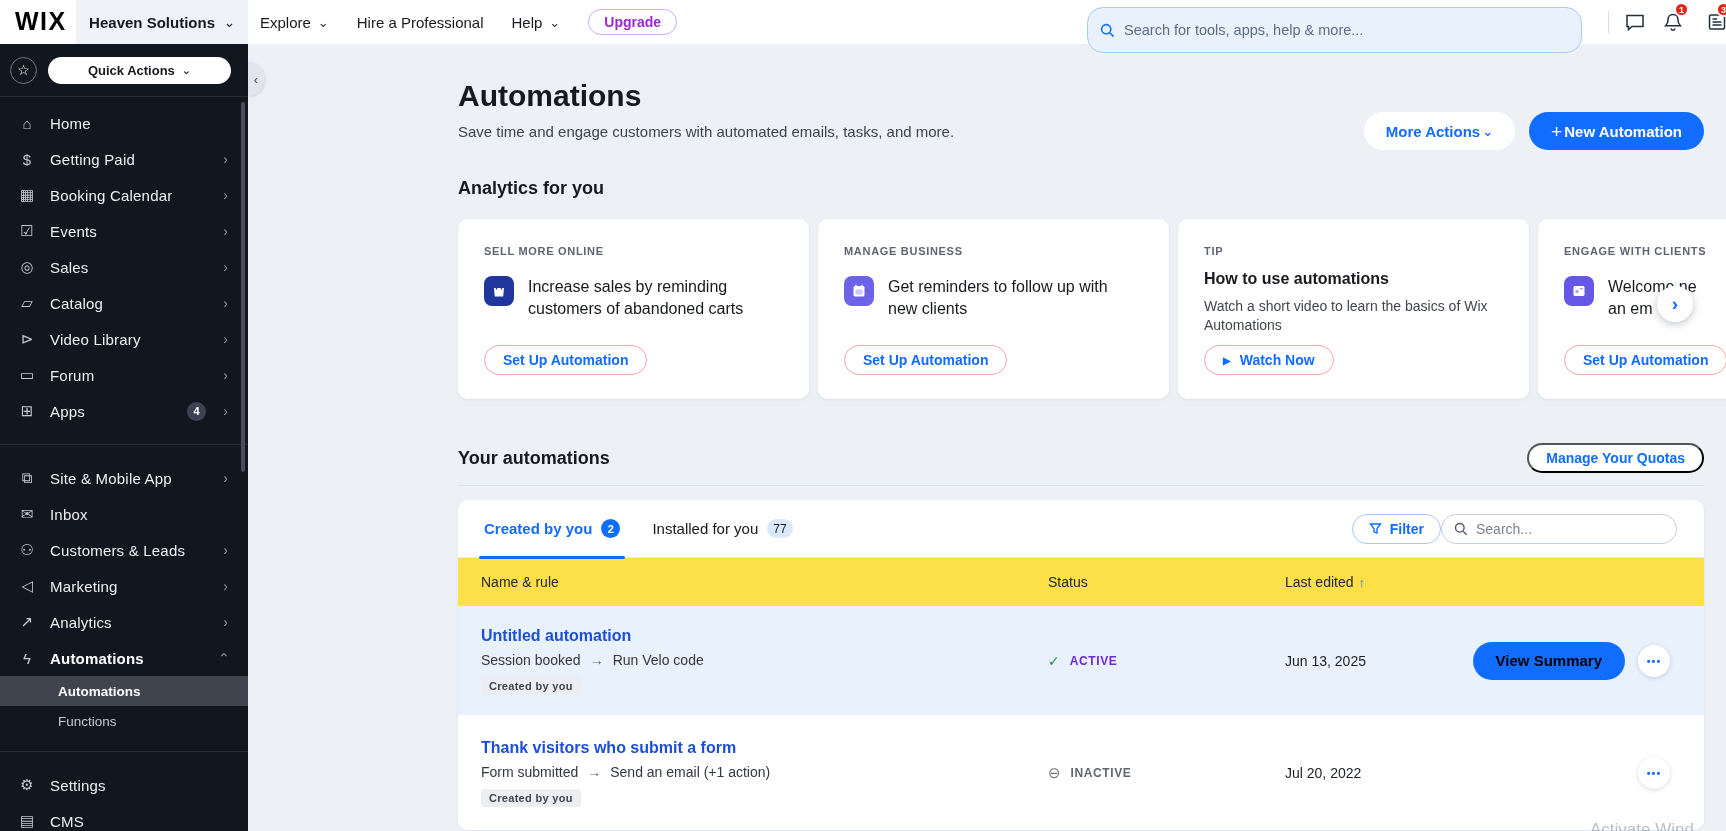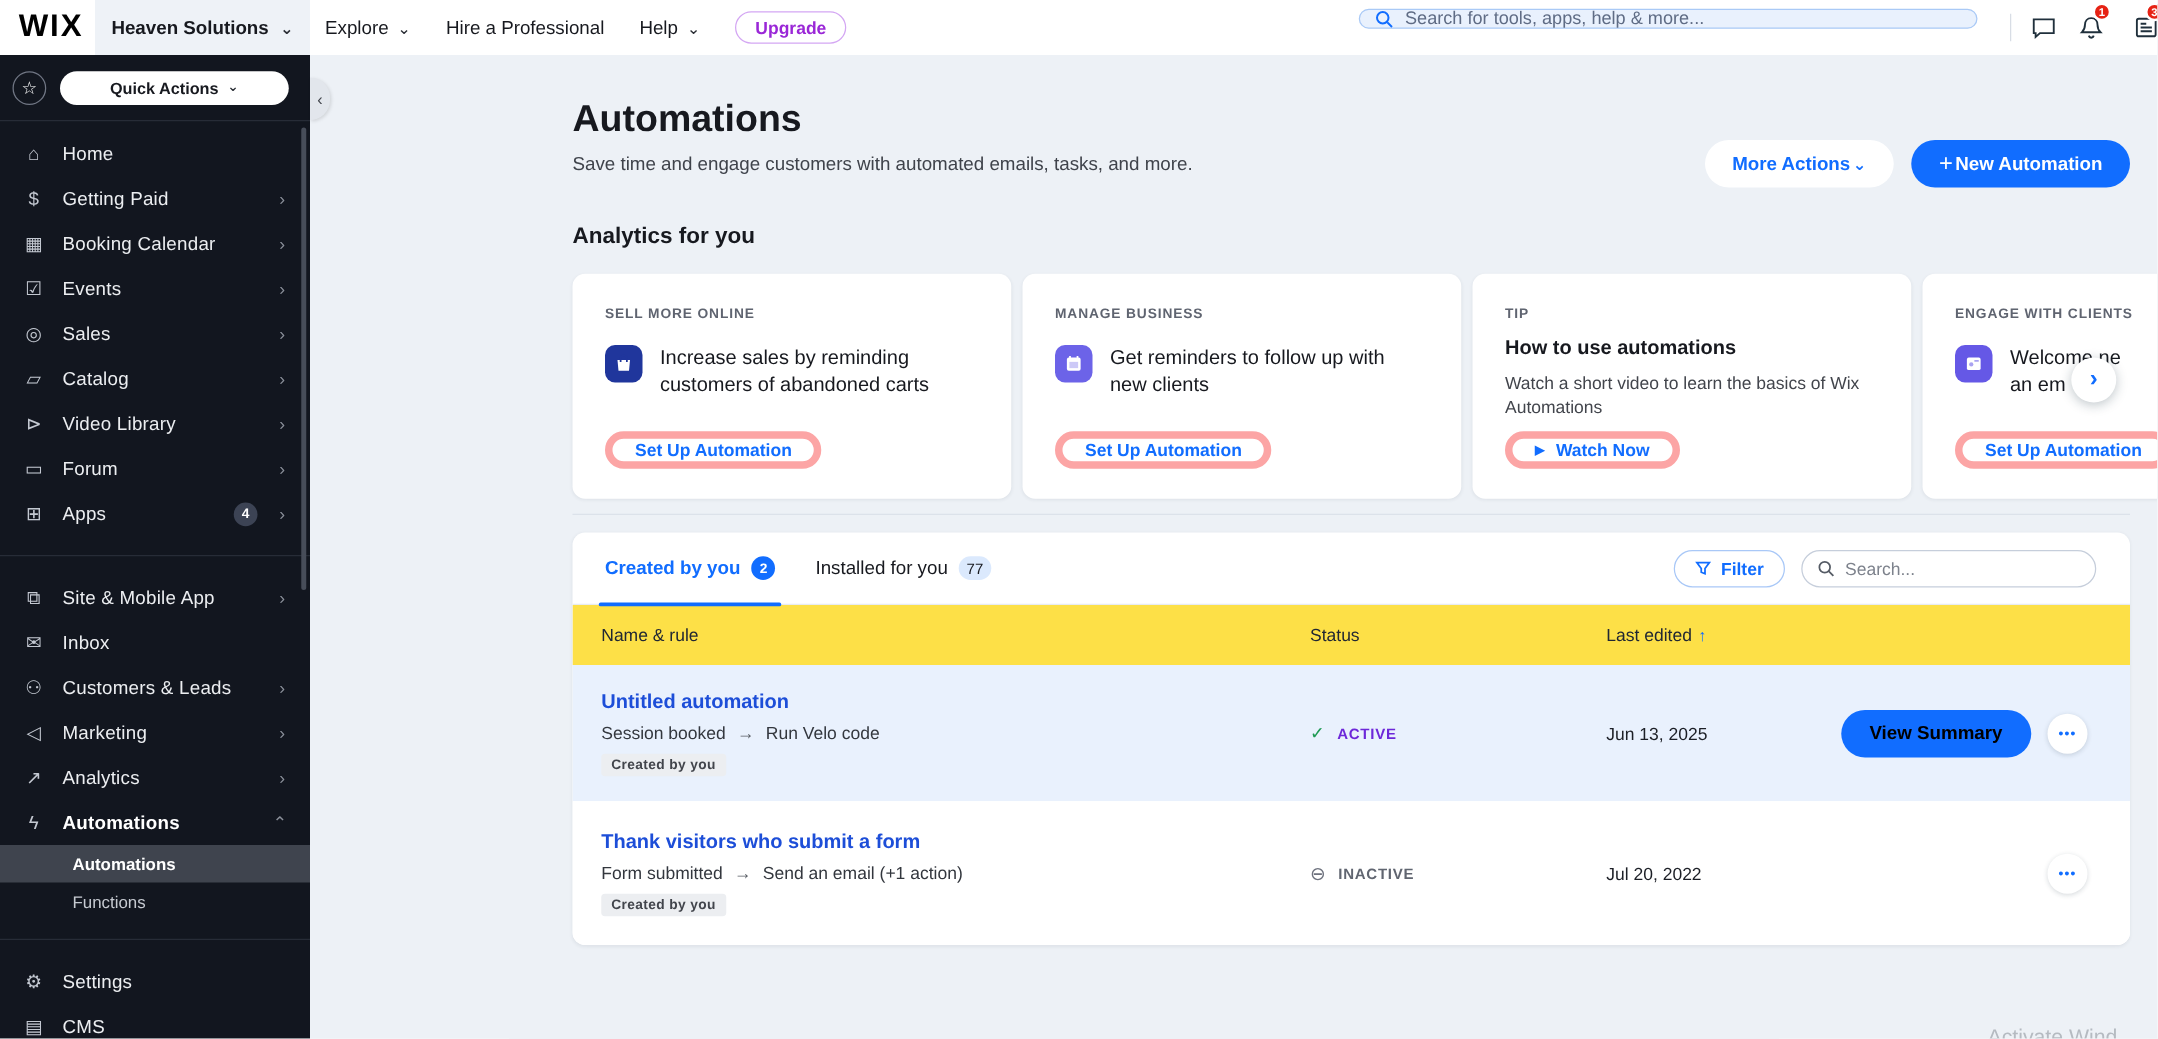--- a/index.html
+++ b/index.html
@@ -8,21 +8,21 @@
   #app { position:relative; width:1726px; height:831px; overflow:hidden; background:#edf1f6; }
 
   
   #topbar { position:absolute; top:0; left:0; right:0; height:44px; background:#fff; z-index:30; }
   .logo { position:absolute; left:15px; top:7px; font-size:25px; font-weight:800; letter-spacing:1.5px; color:#000; cursor:pointer; }
   .site-sel { position:absolute; left:76px; top:0; width:172px; height:44px; background:#eef2f7; display:flex; align-items:center; justify-content:center; gap:9px; font-weight:700; font-size:15px; cursor:pointer; }
   .chev { font-size:13px; color:#2b2f36; line-height:1; }
   .topnav { position:absolute; left:260px; top:0; height:44px; display:flex; align-items:center; gap:28px; font-size:15px; }
   .tn-item { display:flex; align-items:center; gap:7px; cursor:pointer; }
   .upgrade-pill { border:1px solid #d4a7f3; color:#9a27d7; border-radius:14px; padding:4px 15px; font-size:14px; font-weight:700; background:#fff; cursor:pointer; }
-  .tb-search { position:absolute; left:1087px; top:7px; width:495px; height:16px; border:1px solid #a9c9f6; background:#e9f1fd; border-radius:16px; display:flex; align-items:center; padding:0 12px; gap:9px; }
+  .tb-search { position:absolute; left:1087px; top:7px; width:495px; height:46px; border:1px solid #a9c9f6; background:#e9f1fd; border-radius:16px; display:flex; align-items:center; padding:0 12px; gap:9px; }
   .tb-search input { flex:1; border:none; outline:none; background:transparent; font-size:14.5px; color:#42454c; font-family:inherit; }
   .tb-search input::placeholder { color:#5f6c85; }
   .tb-divider { position:absolute; left:1608px; top:11px; width:1px; height:22px; background:#d8dde5; }
   .tb-icon { position:absolute; top:11px; width:22px; height:22px; cursor:pointer; }
   .badge-red { position:absolute; min-width:15px; height:15px; background:#e62214; border:2px solid #fff; border-radius:8px; color:#fff; font-size:9px; font-weight:700; display:flex; align-items:center; justify-content:center; padding:0 2px; z-index:31; }
 
   
   #sidebar { position:absolute; left:0; top:44px; width:248px; bottom:0; background:#12161f; color:#eceef1; z-index:20; }
   .qa-row { height:53px; display:flex; align-items:center; padding:0 17px 0 10px; gap:11px; border-bottom:1px solid #272c37; }
   .star-btn { width:27px; height:27px; border:1px solid #707684; border-radius:50%; display:flex; align-items:center; justify-content:center; color:#fff; font-size:14px; cursor:pointer; flex:none; }
@@ -54,36 +54,36 @@
 
   .cards-wrap { position:relative; margin-top:20px; margin-right:-22px; }
   .cards { display:flex; gap:9px; }
   .sug-card { width:351px; min-width:351px; height:180px; background:#fff; border-radius:10px; box-shadow:0 1px 3px rgba(22,45,61,.07); padding:26px 26px 0; position:relative; }
   .card-cat { font-size:11px; font-weight:700; letter-spacing:.7px; color:#5f6470; white-space:nowrap; }
   .card-body { display:flex; gap:14px; margin-top:19px; }
   .card-icon { width:30px; height:30px; border-radius:8px; flex:none; display:flex; align-items:center; justify-content:center; }
   .card-text { font-size:16px; line-height:22px; color:#17191f; white-space:nowrap; }
   .card-title { font-size:16px; font-weight:700; margin-top:13px; }
   .card-desc { font-size:14px; color:#42454c; margin-top:9px; line-height:19px; width:316px; }
-  .card-cta { position:absolute; left:26px; bottom:24px; height:30px; border:6px solid #fca5a5; border-radius:16px; color:#116dff; font-size:14px; font-weight:700; display:inline-flex; align-items:center; padding:0 18px; gap:9px; background:#fff; cursor:pointer; white-space:nowrap;text-align:right; }
+  .card-cta { position:absolute; left:26px; bottom:24px; height:30px; border:1px solid #fca5a5; border-radius:16px; color:#116dff; font-size:14px; font-weight:700; display:inline-flex; align-items:center; padding:0 18px; gap:9px; background:#fff; cursor:pointer; white-space:nowrap;text-align:right; }
   .play-tri { font-size:10px; }
   .next-btn { position:absolute; right:33px; top:67px; width:36px; height:36px; border-radius:50%; background:#fff; box-shadow:0 2px 9px rgba(22,45,61,.28); color:#116dff; font-size:19px; font-weight:700; display:flex; align-items:center; justify-content:center; cursor:pointer; z-index:5; }
 
   .ya-row { display:flex; justify-content:space-between; align-items:center; margin-top:44px; }
   .quota-btn { height:30px; border-radius:16px; background:#fff; color:#116dff; font-size:14px; font-weight:700; display:inline-flex; align-items:center; padding:0 17px; cursor:pointer; }
   .ya-divider { margin-top:12px; border-top:1px solid #dce2ea; }
 
   .table-card { margin-top:14px; background:#fff; border-radius:10px; height:330px; box-shadow:0 1px 3px rgba(22,45,61,.07); overflow:hidden; }
   .tabs-row { height:58px; display:flex; align-items:center; padding:0 27px 0 26px; border-bottom:1px solid #e8ecf1; }
   .tab { position:relative; height:58px; display:flex; align-items:center; gap:9px; font-size:15px; margin-right:32px; cursor:pointer; color:#17191f; }
   .tab.active { color:#116dff; font-weight:700; }
   .tab.active::after { content:""; position:absolute; left:-5px; right:-5px; bottom:-1px; height:3px; background:#116dff; border-radius:2px; }
   .tbadge-blue { min-width:19px; height:19px; border-radius:10px; background:#116dff; color:#fff; font-size:11px; font-weight:700; display:flex; align-items:center; justify-content:center; padding:0 3px; }
   .tbadge-light { min-width:22px; height:19px; border-radius:10px; background:#dbe9fd; color:#17191f; font-size:12px; display:flex; align-items:center; justify-content:center; padding:0 6px; font-weight:500; }
-  .tabs-right { margin-left:auto; display:flex; gap:13px; }
+  .tabs-right { margin-left:auto; display:flex; }
   .filter-btn { height:30px; border:1px solid #a9c8f7; border-radius:16px; background:#fff; color:#116dff; font-size:14px; font-weight:700; display:inline-flex; align-items:center; gap:8px; padding:0 16px; cursor:pointer; }
   .tsearch { width:236px; height:30px; border:1px solid #c6cedb; border-radius:16px; background:#fff; display:flex; align-items:center; gap:8px; padding:0 12px; }
   .tsearch input { flex:1; border:none; outline:none; font-size:14px; color:#42454c; background:transparent; font-family:inherit; }
   .tsearch input::placeholder { color:#7d828c; }
 
   .tgrid { display:grid; grid-template-columns:567px 237px 179px 1fr; padding:0 27px 0 23px; align-items:center; }
   .thead { height:48px; background:#fde047; font-size:14px; color:#212733; }
   .th { display:flex; align-items:center; gap:5px; }
   .sort-arrow { color:#116dff; font-weight:700; font-size:13px; }
   .trow { cursor:pointer; }
@@ -372,20 +372,24 @@
           <button class="card-cta">
               <span>Set Up Automation</span>
             </button>
         </div>
       </div>
       <div class="next-btn">
           <span>›</span>
         </div>
     </div>
 
+    <div class="ya-row">
+      <div class="sec-heading" style="margin-top:0;">Your automations</div>
+      <button class="quota-btn">Manage Your Quotas</button>
+    </div>
     <div class="ya-divider"></div>
 
     <div class="table-card">
       <div class="tabs-row">
         <div class="tab active">
           <span>Created by you</span>
           <span class="tbadge-blue">2</span>
         </div>
         <div class="tab">
           <span>Installed for you</span>

